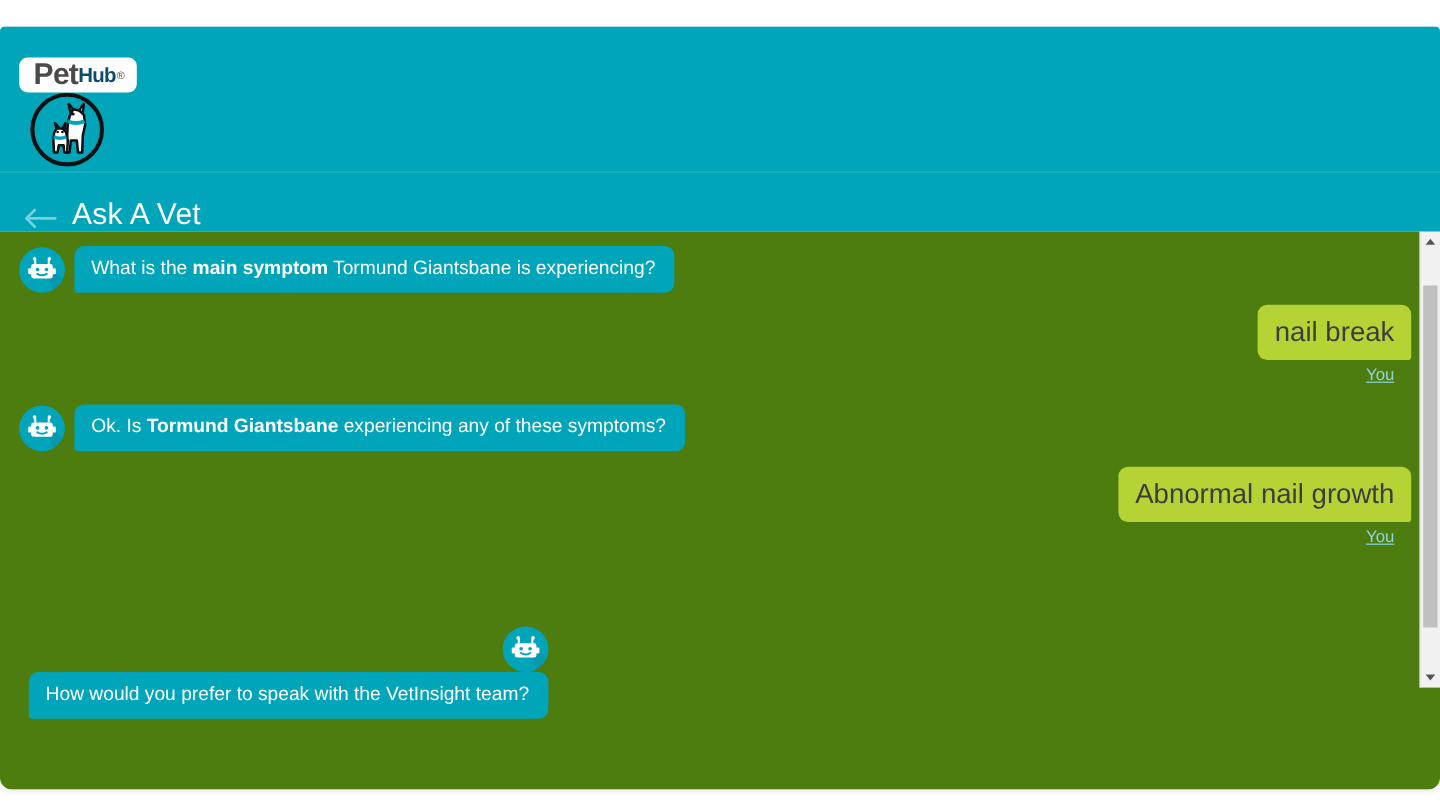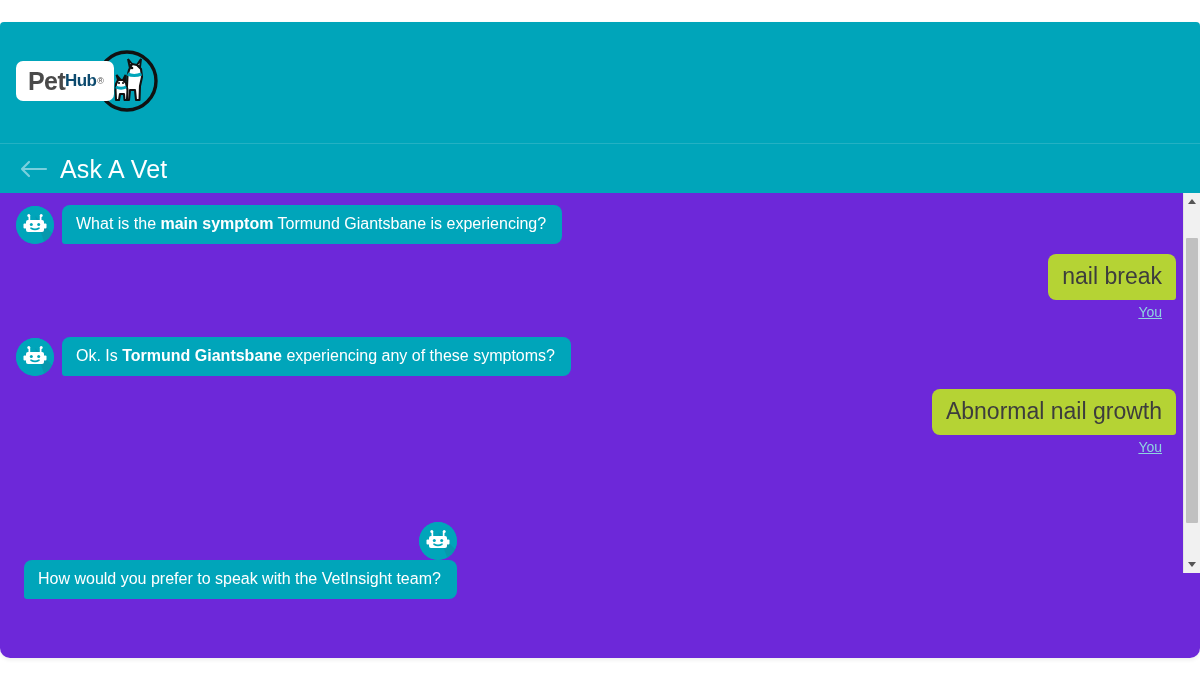--- a/index.html
+++ b/index.html
@@ -37,20 +37,21 @@
     position: relative;
   }
 
   .logo-wrap {
     position: absolute;
     left: 16px;
     top: 26px;
     display: flex;
     align-items: center;
     height: 66px;
+    flex-direction: column;
   }
 
   .logo-badge {
     background: #ffffff;
     border-radius: 7px;
     height: 40px;
     display: flex;
     align-items: center;
     padding: 0 10px 0 12px;
     position: relative;
@@ -82,21 +83,21 @@
     margin-left: -18px;
     position: relative;
     z-index: 1;
   }
 
   .title-row {
     position: relative;
     height: 50px;
     border-top: 1px solid rgba(255,255,255,0.14);
     display: flex;
-    align-items: center;
+    align-items: flex-end;
   }
 
   .back-arrow {
     margin-left: 18px;
     width: 30px;
     height: 24px;
     display: flex;
     align-items: center;
     justify-content: center;
     cursor: pointer;
@@ -107,21 +108,21 @@
     font-size: 25px;
     font-weight: normal;
     margin-left: 12px;
     letter-spacing: 0.2px;
   }
 
   
   .chat-area {
     position: relative;
     height: 465px;
-    background: #6d28d9;
+    background: #4d7c0f;
     padding: 0 16px 0 16px;
     box-sizing: border-box;
     overflow: hidden;
   }
 
   .msg-row {
     display: flex;
     align-items: flex-end;
     position: absolute;
   }

